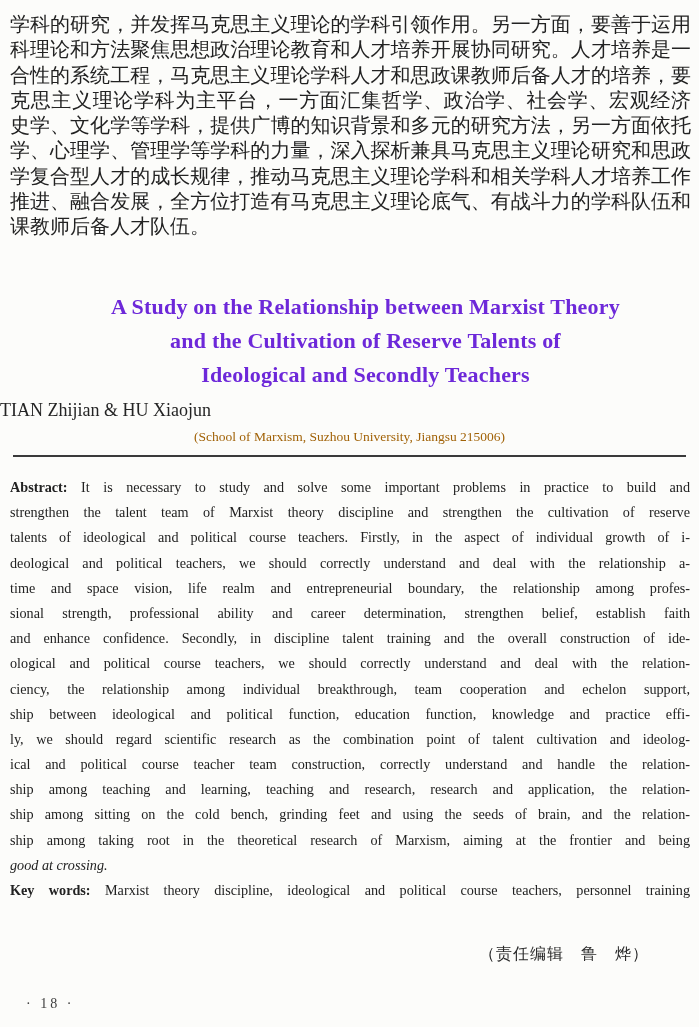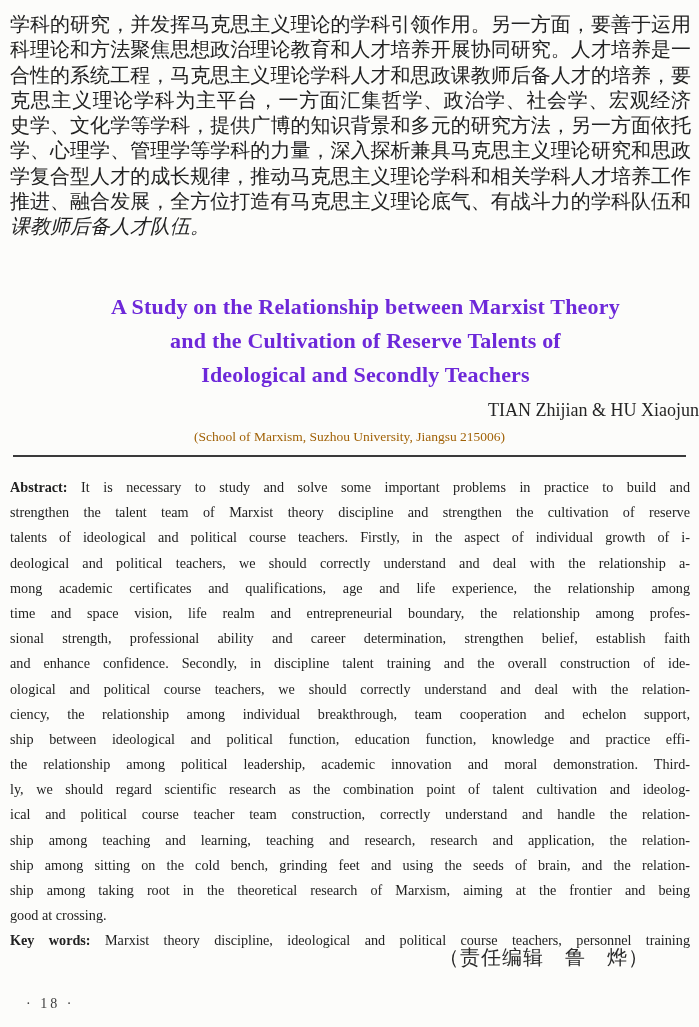--- a/index.html
+++ b/index.html
@@ -28,21 +28,20 @@
     color: #222;
   }
   .cn-line {
     text-align: justify;
     text-align-last: justify;
     height: 25.3px;
     overflow: hidden;
   }
   .cn-line.cn-last {
     text-align-last: left;
-    font-style: italic;
   }
 
   
   .title-block {
     position: absolute;
     top: 290px;
     left: 0;
     width: 699px;
     text-align: center;
     font-weight: 700;
@@ -51,21 +50,21 @@
     color: #6d28d9;
     letter-spacing: 0.2px;
     margin-left: 16px;
   }
 
   .authors {
     position: absolute;
     top: 400px;
     left: 0;
     width: 699px;
-    text-align: right;
+    text-align: left;
     font-size: 18px;
     color: #242424;
   }
 
   .affiliation {
     position: absolute;
     top: 429px;
     left: 0;
     width: 699px;
     text-align: center;
@@ -94,30 +93,31 @@
   }
   .ab-line {
     text-align: justify;
     text-align-last: justify;
     height: 25.2px;
     overflow: hidden;
     white-space: nowrap;
   }
   .ab-line.ab-last {
     text-align-last: left;
+    font-style: italic;
   }
   .lbl {
     font-weight: 700;
   }
 
   .editor-note {
     position: absolute;
     top: 944px;
     right: 50px;
-    font-size: 20px;
+    font-size: 16px;
     color: #2a2a2a;
     letter-spacing: 1px;
   }
 
   .page-number {
     position: absolute;
     top: 996px;
     left: 26px;
     font-size: 14px;
     color: #3d3d3d;
@@ -151,28 +151,26 @@
 
   <div class="affiliation">(School of Marxism, Suzhou University, Jiangsu 215006)</div>
 
   <div class="rule"></div>
 
   <div class="abstract">
     <div class="ab-line"><span class="lbl">Abstract: </span><span>It is necessary to study and solve some important problems in practice to build and</span></div>
     <div class="ab-line">strengthen the talent team of Marxist theory discipline and strengthen the cultivation of reserve</div>
     <div class="ab-line">talents of ideological and political course teachers. Firstly, in the aspect of individual growth of i-</div>
     <div class="ab-line">deological and political teachers, we should correctly understand and deal with the relationship a-</div>
-    <div class="ab-line">mong academic certificates and qualifications, age and life experience, the relationship among</div>
     <div class="ab-line">time and space vision, life realm and entrepreneurial boundary, the relationship among profes-</div>
     <div class="ab-line">sional strength, professional ability and career determination, strengthen belief, establish faith</div>
     <div class="ab-line">and enhance confidence. Secondly, in discipline talent training and the overall construction of ide-</div>
     <div class="ab-line">ological and political course teachers, we should correctly understand and deal with the relation-</div>
     <div class="ab-line">ciency, the relationship among individual breakthrough, team cooperation and echelon support,</div>
     <div class="ab-line">ship between ideological and political function, education function, knowledge and practice effi-</div>
-    <div class="ab-line">the relationship among political leadership, academic innovation and moral demonstration. Third-</div>
     <div class="ab-line">ly, we should regard scientific research as the combination point of talent cultivation and ideolog-</div>
     <div class="ab-line">ical and political course teacher team construction, correctly understand and handle the relation-</div>
     <div class="ab-line">ship among teaching and learning, teaching and research, research and application, the relation-</div>
     <div class="ab-line">ship among sitting on the cold bench, grinding feet and using the seeds of brain, and the relation-</div>
     <div class="ab-line">ship among taking root in the theoretical research of Marxism, aiming at the frontier and being</div>
     <div class="ab-line ab-last">good at crossing.</div>
     <div class="ab-line"><span class="lbl">Key words: </span><span>Marxist theory discipline, ideological and political course teachers, personnel training</span></div>
   </div>
 
   <div class="editor-note">（责任编辑　鲁　烨）</div>

